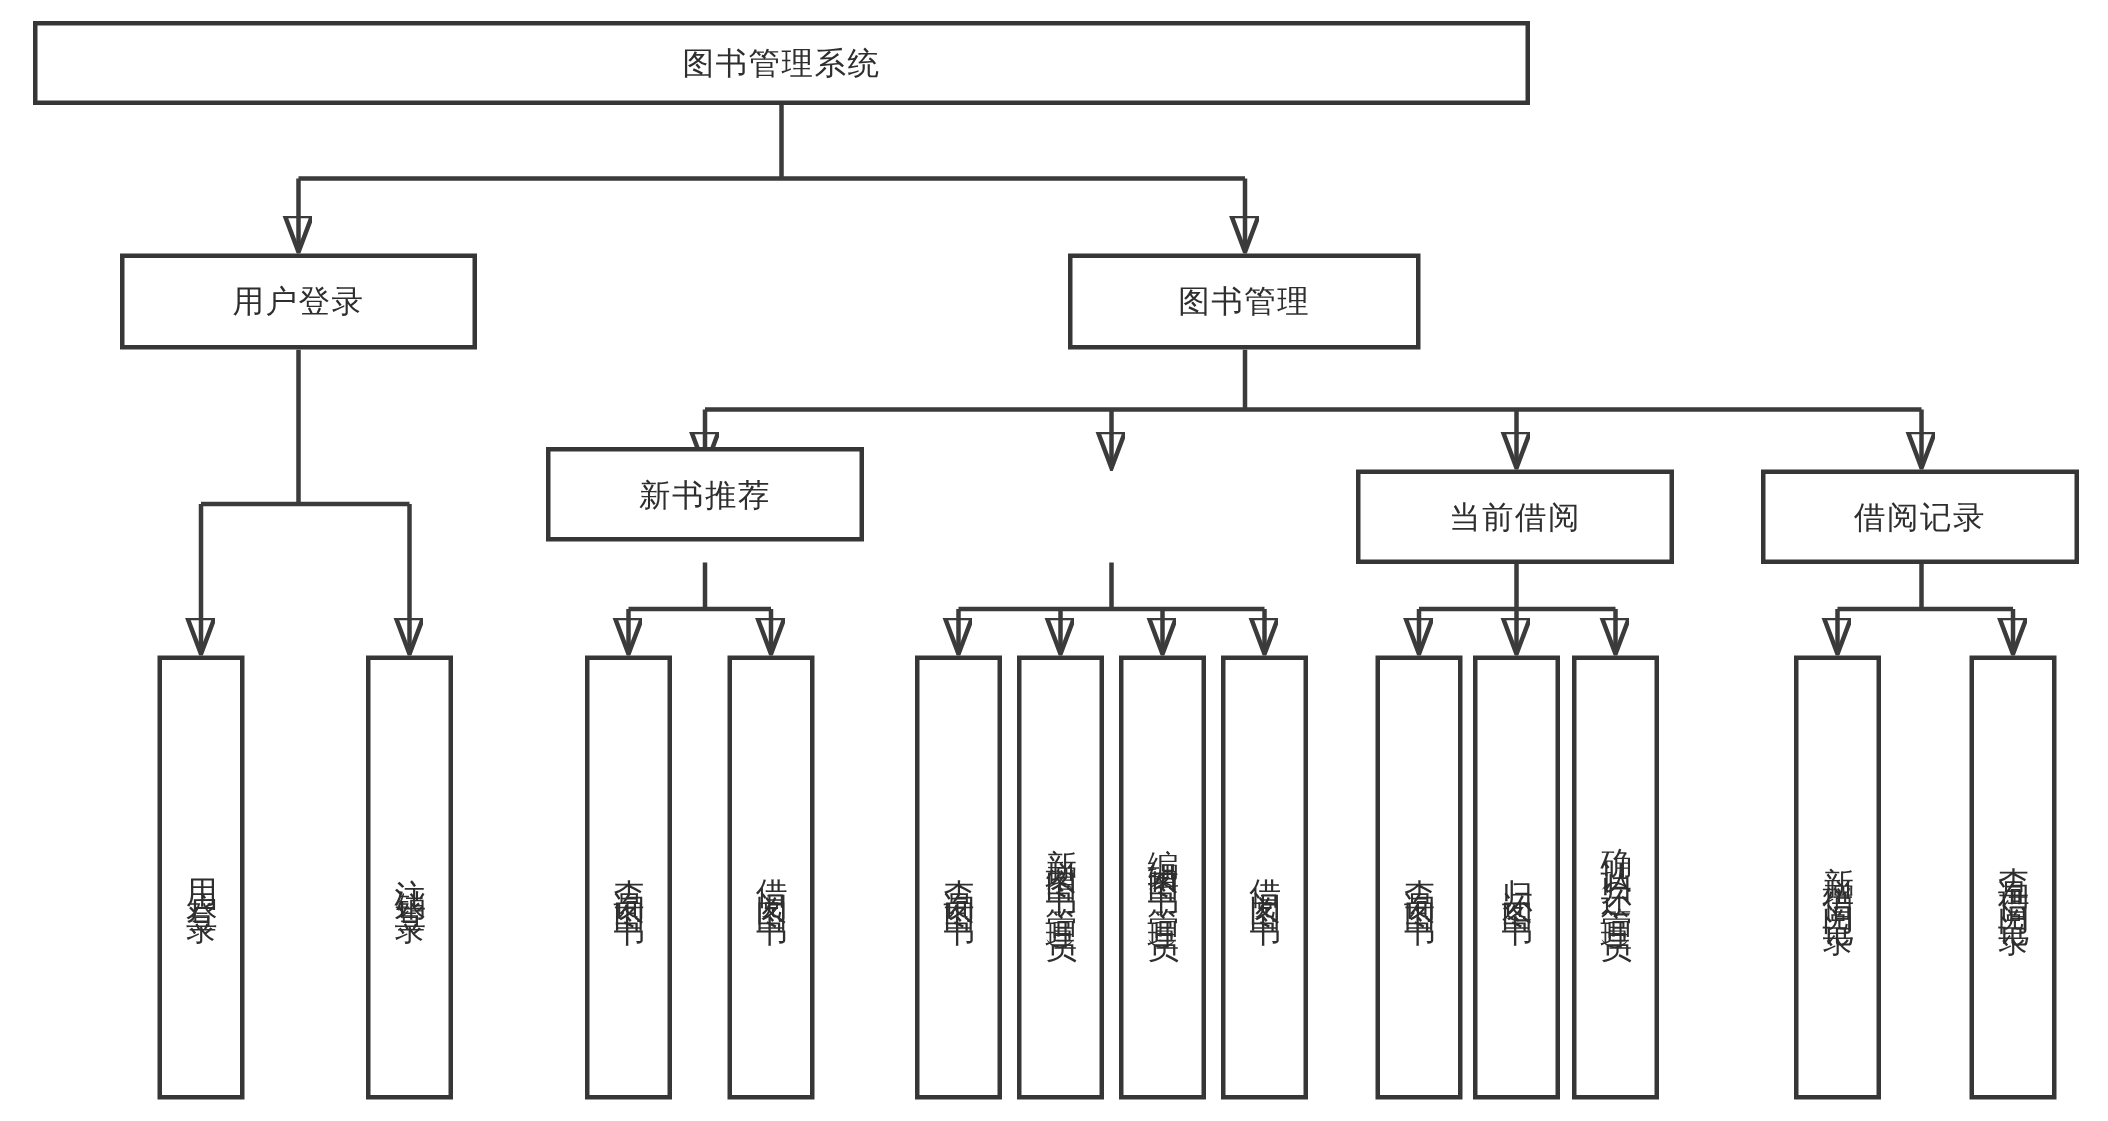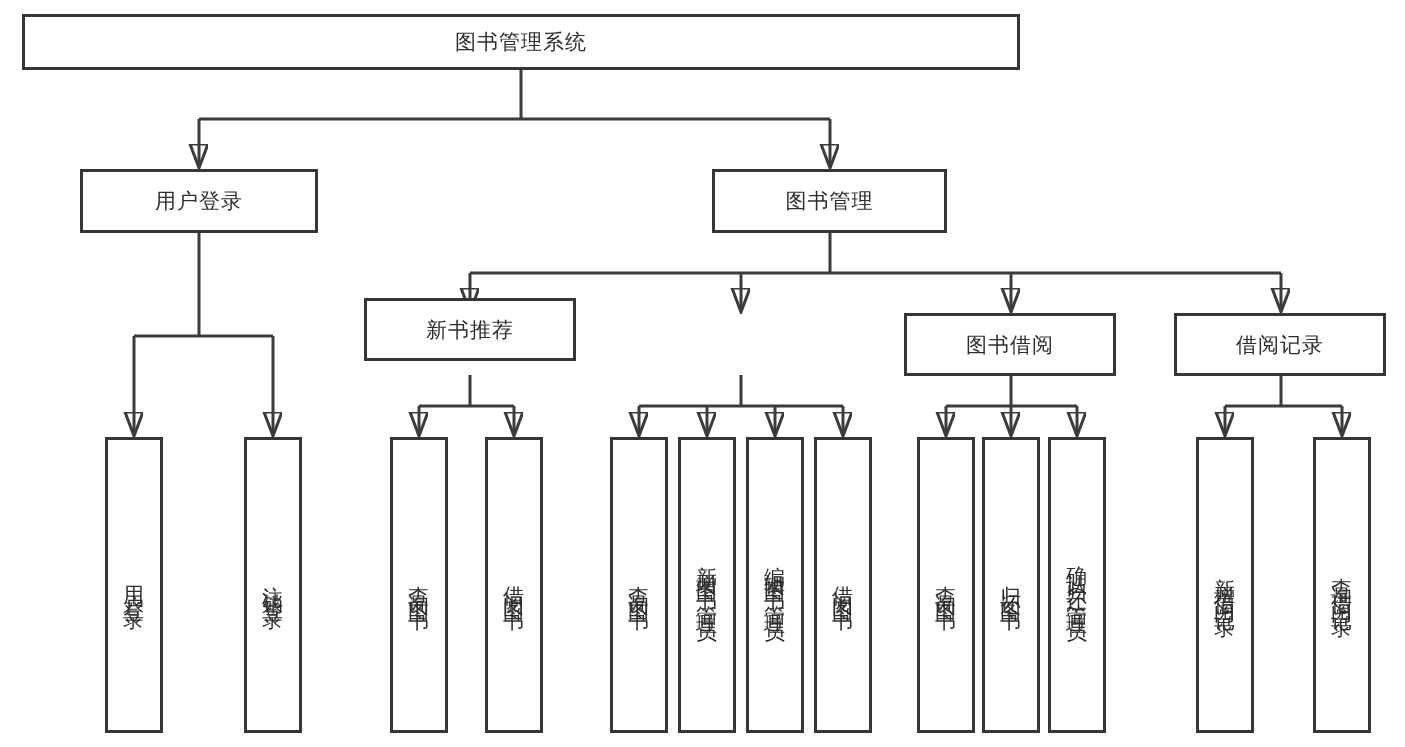--- a/index.html
+++ b/index.html
@@ -97,21 +97,21 @@
     <path class="arrow" d="M1225 406 V434"></path>
     <path class="arrow" d="M1342 406 V434"></path>
   </svg>
 
   <div class="box hbox" style="left:22px; top:14px; width:998px; height:56px;">图书管理系统</div>
 
   <div class="box hbox" style="left:80px; top:169px; width:238px; height:64px;">用户登录</div>
   <div class="box hbox" style="left:712px; top:169px; width:235px; height:64px;">图书管理</div>
 
   <div class="box hbox" style="left:364px; top:298px; width:212px; height:63px;">新书推荐</div>
-  <div class="box hbox" style="left:904px; top:313px; width:212px; height:63px;">图书借阅</div>
+  <div class="box hbox" style="left:904px; top:313px; width:212px; height:63px;">当前借阅</div>
   <div class="box hbox" style="left:1174px; top:313px; width:212px; height:63px;">借阅记录</div>
 
   <div class="box vbox" style="left:105px; top:437px; width:58px; height:296px;">用户登录</div>
   <div class="box vbox" style="left:244px; top:437px; width:58px; height:296px;">注销登录</div>
 
   <div class="box vbox" style="left:390px; top:437px; width:58px; height:296px;">查询图书</div>
   <div class="box vbox" style="left:485px; top:437px; width:58px; height:296px;">借阅图书</div>
 
   <div class="box vbox" style="left:610px; top:437px; width:58px; height:296px;">查询图书</div>
   <div class="box vbox" style="left:678px; top:437px; width:58px; height:296px;">新增图书（管理员）</div>

